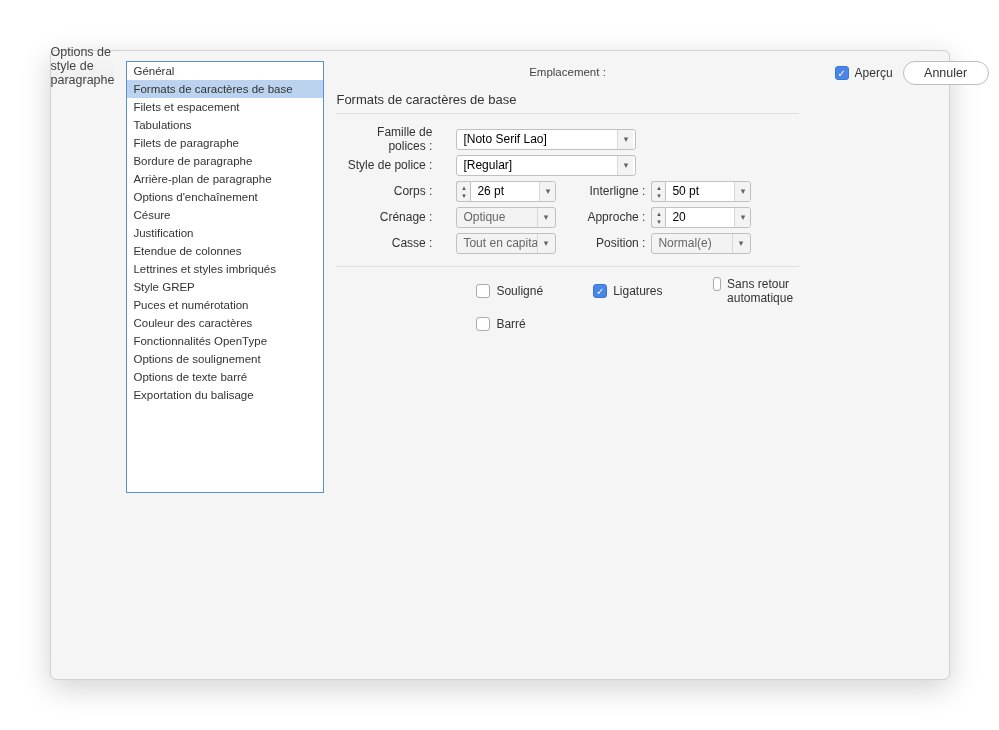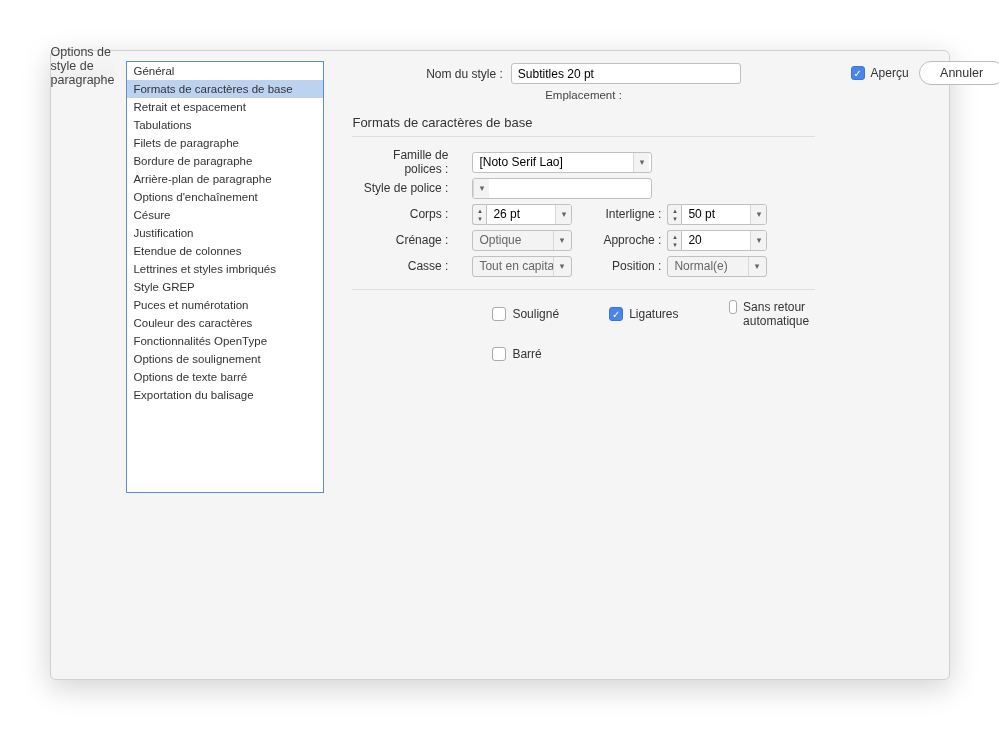--- a/index.html
+++ b/index.html
@@ -33,21 +33,21 @@
   color: #444;
   border-bottom: 1px solid #e2e2e2;
   background: linear-gradient(#f7f7f7,#efefef);
   border-top-left-radius: 6px;
   border-top-right-radius: 6px;
 }
 .body {
   flex: 1;
   display: flex;
   padding: 10px 12px 0 12px;
-  gap: 28px;
+  gap: 12px;
 }
 .sidebar {
   width: 198px;
   height: 432px;
   border: 1px solid #5a8fd6;
   background: #fff;
   overflow: hidden;
 }
 .sidebar-item {
   padding: 3px 6px;
@@ -230,63 +230,60 @@
 
 <div class="dialog">
 
   <div class="titlebar">Options de style de paragraphe</div>
 
   <div class="body">
 
     <div class="sidebar">
       <div class="sidebar-item">Général</div>
       <div class="sidebar-item selected">Formats de caractères de base</div>
-      <div class="sidebar-item">Retrait et espacement</div>
+      <div class="sidebar-item">Filets et espacement</div>
       <div class="sidebar-item">Tabulations</div>
       <div class="sidebar-item">Filets de paragraphe</div>
       <div class="sidebar-item">Bordure de paragraphe</div>
       <div class="sidebar-item">Arrière-plan de paragraphe</div>
       <div class="sidebar-item">Options d'enchaînement</div>
       <div class="sidebar-item">Césure</div>
       <div class="sidebar-item">Justification</div>
       <div class="sidebar-item">Etendue de colonnes</div>
       <div class="sidebar-item">Lettrines et styles imbriqués</div>
       <div class="sidebar-item">Style GREP</div>
       <div class="sidebar-item">Puces et numérotation</div>
       <div class="sidebar-item">Couleur des caractères</div>
       <div class="sidebar-item">Fonctionnalités OpenType</div>
       <div class="sidebar-item">Options de soulignement</div>
       <div class="sidebar-item">Options de texte barré</div>
       <div class="sidebar-item">Exportation du balisage</div>
     </div>
 
     <div class="main">
 
-      <div class="header-row">
-        <label>Nom du style :</label>
-        <input class="text-input name-input" value="Subtitles 20 pt" style="">
-      </div>
       <div class="emplacement">Emplacement :</div>
 
       <div class="section-title">Formats de caractères de base</div>
       <hr class="divider">
 
       <div class="form-area">
 
         <div class="form-row">
           <div class="lbl">Famille de polices :</div>
           <div class="combo" style="width:180px">
             <input style="width: 160px;" value="[Noto Serif Lao]">
             <div class="caret">▾</div>
           </div>
         </div>
 
         <div class="form-row">
           <div class="lbl">Style de police :</div>
           <div class="combo" style="width:180px">
+            <input style="width: 160px;" value="[Regular]">
             <div class="caret">▾</div>
           </div>
         </div>
 
         <div class="form-row">
           <div class="lbl">Corps :</div>
           <div class="stepper">
             <div class="arrows">
                 <span>▴</span>
                 <span>▾</span>
@@ -352,21 +349,21 @@
         </label>
         <label class="check">
           <span class="chk checked">✓</span>
           <span>Ligatures</span>
         </label>
         <label class="check">
           <span class="chk"></span>
           <span>Sans retour automatique</span>
         </label>
       </div>
-      <div class="check-row" style="margin-top:19px">
+      <div class="check-row" style="margin-top:12px">
         <label class="check">
           <span class="chk"></span>
           <span>Barré</span>
         </label>
       </div>
 
     </div>
   </div>
 
   <div class="footer">

